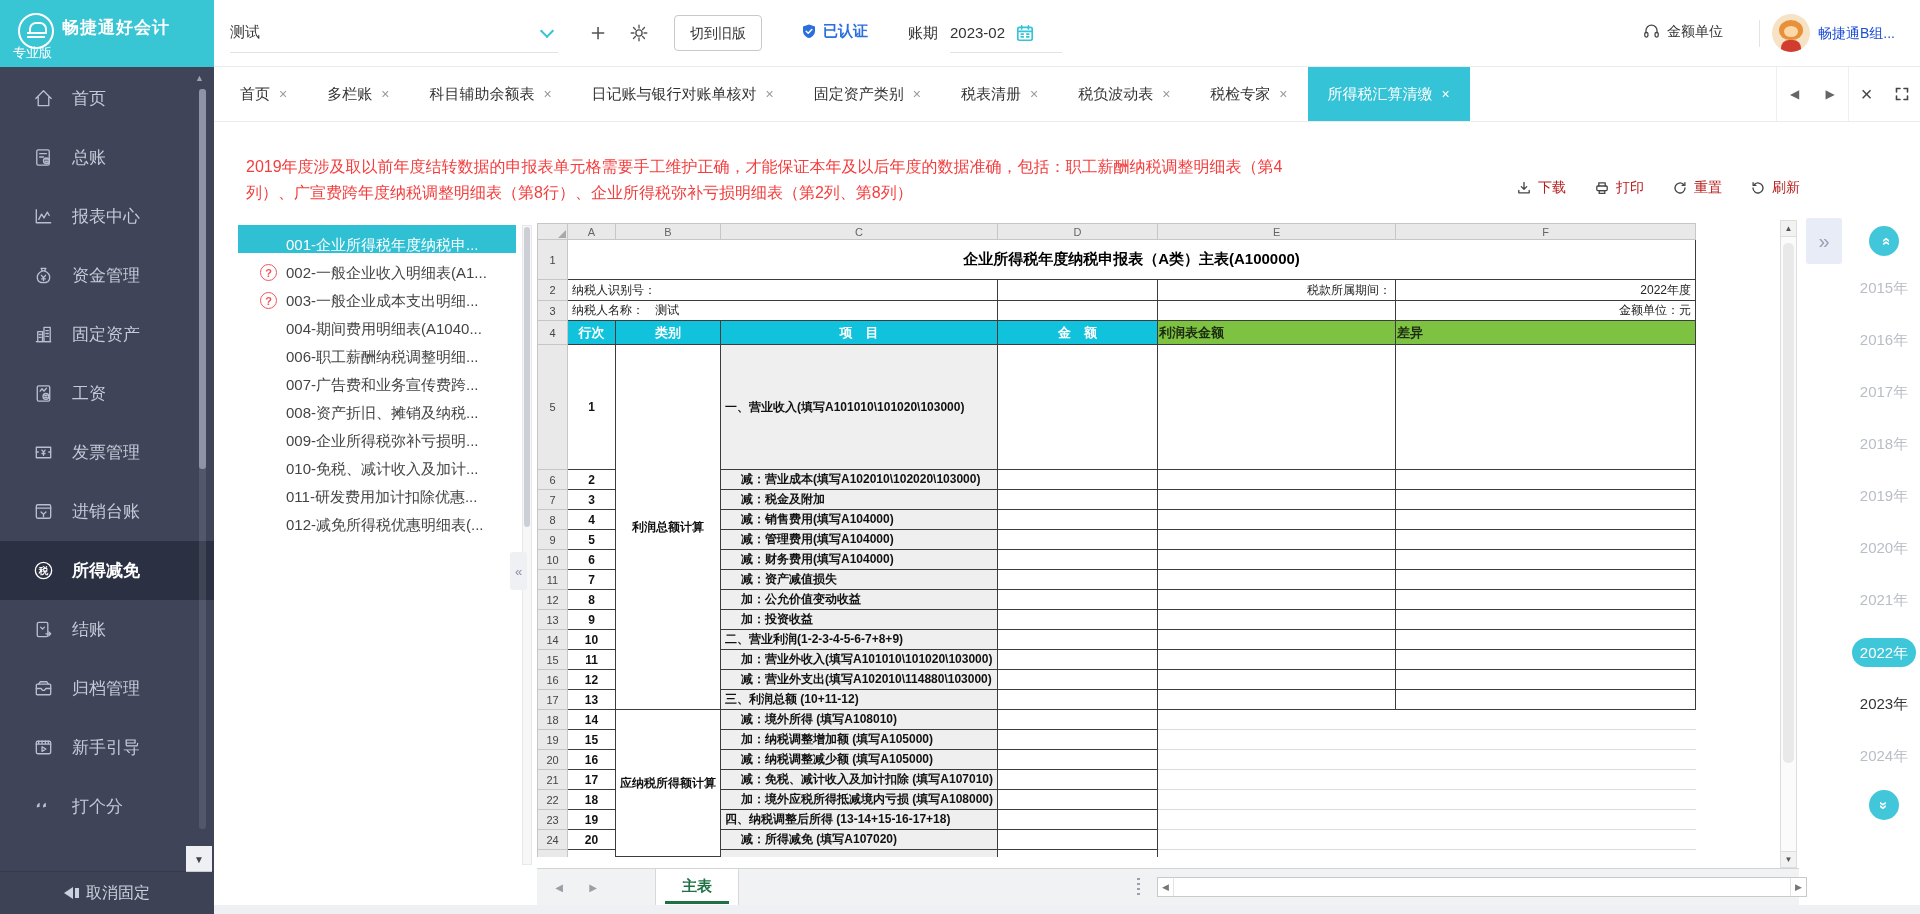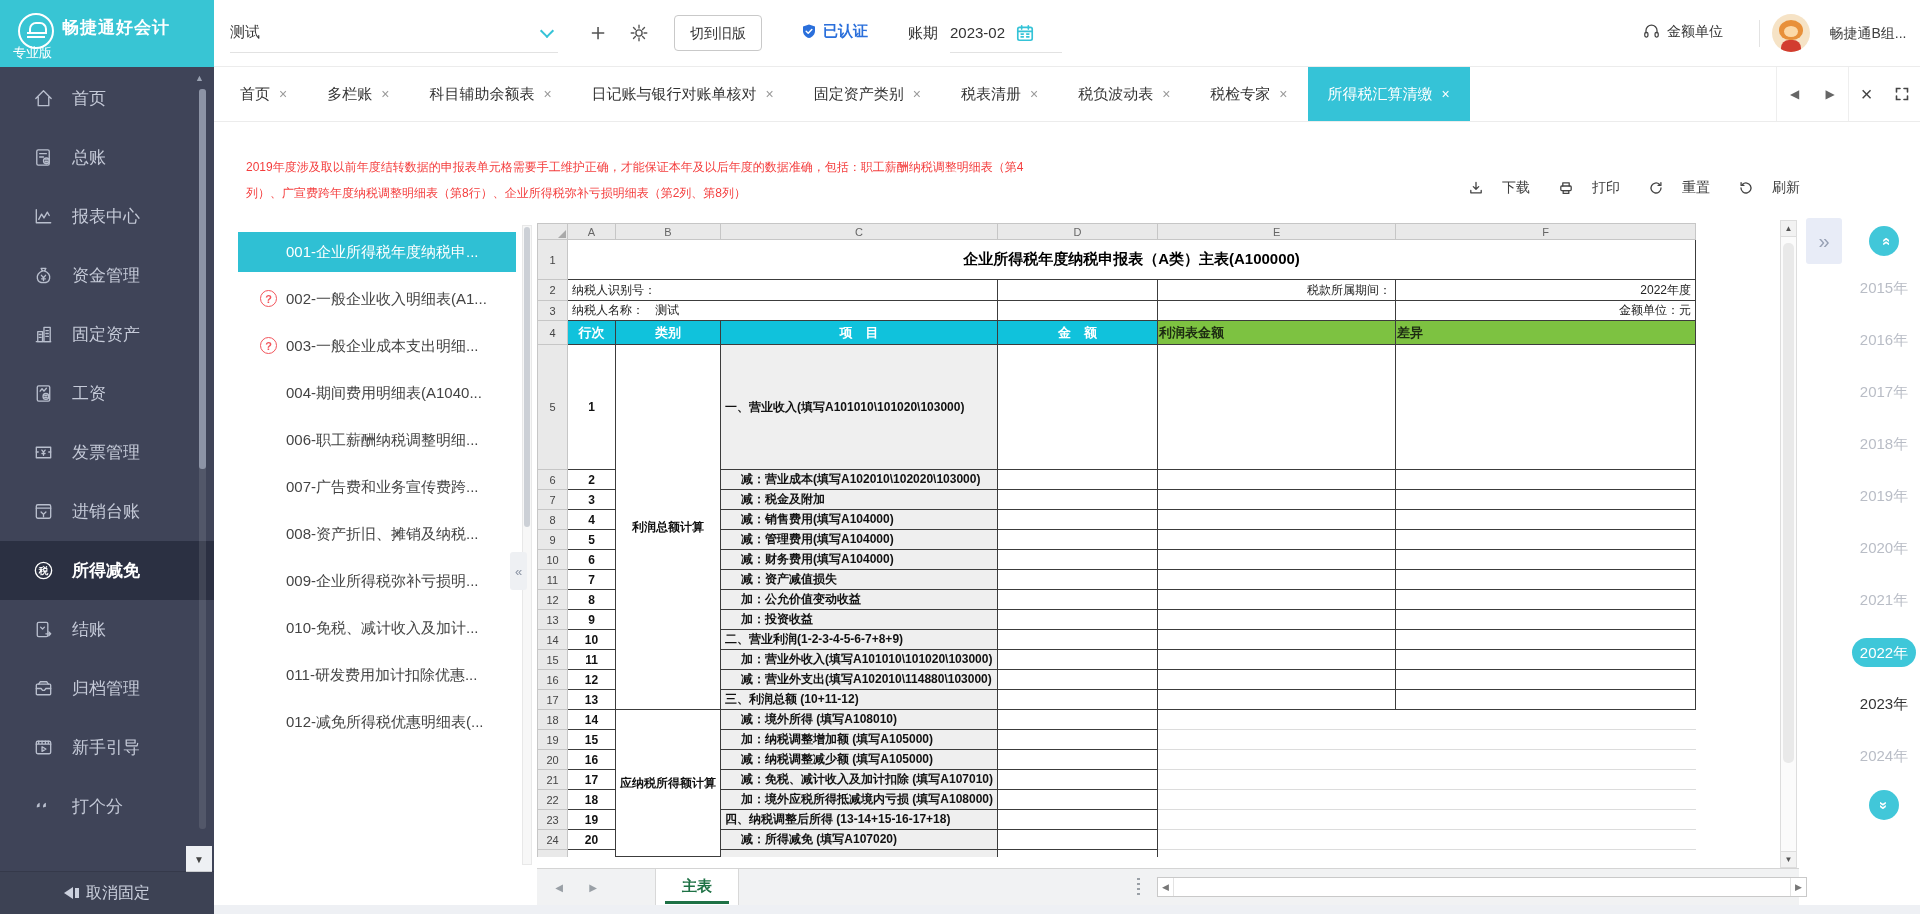--- a/index.html
+++ b/index.html
@@ -25,21 +25,21 @@
   .verified{position:absolute;left:586px;top:22px;display:flex;align-items:center;gap:5px;font-size:15px;font-weight:bold;color:#2a6fdb;}
   .period-label{position:absolute;left:694px;top:24px;font-size:15px;color:#333;}
   .period-box{position:absolute;left:736px;top:13px;width:112px;height:40px;border-bottom:1px solid #e2e2e2;display:flex;align-items:center;gap:10px;cursor:pointer;}
   .period-box .val{font-size:15px;color:#333;}
   .support{position:absolute;left:1428px;top:22px;display:flex;align-items:center;gap:6px;font-size:14px;color:#333;cursor:pointer;}
   .tb-divider{position:absolute;left:1545px;top:20px;height:27px;border-left:1px solid #e3e3e3;}
   .avatar{position:absolute;left:1558px;top:14px;width:38px;height:38px;border-radius:50%;background:#f6e3c6;overflow:hidden;}
   .avatar .face{position:absolute;left:7px;top:6px;width:24px;height:20px;background:#e8903a;border-radius:50% 50% 45% 45%;}
   .avatar .muzzle{position:absolute;left:12px;top:12px;width:14px;height:11px;background:#fcd9a8;border-radius:50%;}
   .avatar .body{position:absolute;left:9px;top:26px;width:20px;height:12px;background:#d23c2f;border-radius:8px 8px 0 0;}
-  .username{position:absolute;left:1604px;top:25px;width:100px;font-size:14px;color:#404040;white-space:nowrap;overflow:hidden;text-align:center;}
+  .username{position:absolute;left:1604px;top:25px;width:100px;font-size:14px;color:#1d4ed8;white-space:nowrap;overflow:hidden;}
 
   
   .tabbar{position:absolute;left:214px;top:67px;width:1706px;height:55px;background:#fff;border-bottom:1px solid #ececec;display:flex;align-items:stretch;padding-left:6px;}
   .tab{display:flex;align-items:center;gap:9px;padding:0 20px;font-size:15px;color:#333;cursor:pointer;white-space:nowrap;}
   .tab .x{color:#999;font-size:14px;}
   .tab.active{background:#35c3d7;color:#fff;}
   .tab.active .x{color:#fff;}
   .tab-ctrls{margin-left:auto;display:flex;align-items:stretch;}
   .tab-ctrl{width:36px;display:flex;align-items:center;justify-content:center;font-size:12px;color:#666;cursor:pointer;}
   .tab-ctrl.b{border-left:1px solid #eee;}
@@ -56,28 +56,28 @@
   .side-sb{position:absolute;right:8px;top:22px;width:7px;height:740px;background:rgba(255,255,255,.10);border-radius:3px;}
   .side-sb-thumb{position:absolute;left:0;top:0;width:7px;height:380px;background:#8d94a6;border-radius:3px;}
   .side-sb-down{position:absolute;right:2px;bottom:42px;width:26px;height:26px;background:#eef0f4;color:#444;font-size:10px;display:flex;align-items:center;justify-content:center;cursor:pointer;}
   .unpin-bar{position:absolute;left:0;bottom:0;width:214px;height:42px;background:#3d4254;display:flex;align-items:center;justify-content:center;gap:7px;color:#ccd1de;font-size:16px;cursor:pointer;box-shadow:0 -1px 0 rgba(0,0,0,.15);}
   .unpin-icon{display:flex;align-items:center;gap:2px;}
   .unpin-icon .tri{width:0;height:0;border-top:6px solid transparent;border-bottom:6px solid transparent;border-right:9px solid #ccd1de;}
   .unpin-icon .bar{width:3px;height:10px;border-left:2px solid #ccd1de;border-right:2px solid #ccd1de;}
 
   
   .content{position:absolute;left:214px;top:122px;width:1706px;height:783px;background:#fff;}
-  .notice{position:absolute;left:32px;top:32px;width:1120px;color:#f43d3d;font-size:12px;line-height:26px;}
+  .notice{position:absolute;left:32px;top:32px;width:1120px;color:#f43d3d;font-size:16px;line-height:26px;}
   .toolbar{position:absolute;right:120px;top:57px;display:flex;gap:28px;}
-  .tool{display:flex;align-items:center;gap:18px;font-size:14px;color:#404040;cursor:pointer;}
+  .tool{display:flex;align-items:center;gap:6px;font-size:14px;color:#b91c1c;cursor:pointer;}
   .tool svg{stroke:#444;fill:none;stroke-width:1.3;stroke-linecap:round;stroke-linejoin:round;}
 
   
   .rlist{position:absolute;left:24px;top:103px;width:278px;}
-  .rl-item{position:relative;height:40px;line-height:40px;padding-left:48px;font-size:15px;color:#444;white-space:nowrap;overflow:hidden;cursor:pointer;margin-top:7px;}
+  .rl-item{position:relative;height:28px;line-height:40px;padding-left:48px;font-size:15px;color:#444;white-space:nowrap;overflow:hidden;cursor:pointer;}
   .rl-item.selected{background:#2fc0d4;color:#fff;}
   .rl-item .q{position:absolute;left:22px;top:11px;width:17px;height:17px;border:1.5px solid #f2545b;border-radius:50%;color:#f2545b;font-size:11px;font-weight:bold;line-height:16px;text-align:center;}
   .rl-sb{position:absolute;left:308px;top:103px;width:10px;height:640px;background:#f7f7f7;border:1px solid #e8e8e8;}
   .rl-sb-thumb{position:absolute;left:1px;top:1px;width:6px;height:300px;background:#ccd0d6;border-radius:3px;}
   .collapse-handle{position:absolute;left:296px;top:430px;width:17px;height:38px;background:#eef0f3;border-radius:3px;color:#8a93a3;font-size:13px;display:flex;align-items:center;justify-content:center;cursor:pointer;z-index:3;}
 
   
   .sheet{position:absolute;left:323px;top:101px;}
   table.grid{border-collapse:collapse;table-layout:fixed;}
   table.grid td{overflow:hidden;white-space:nowrap;}

